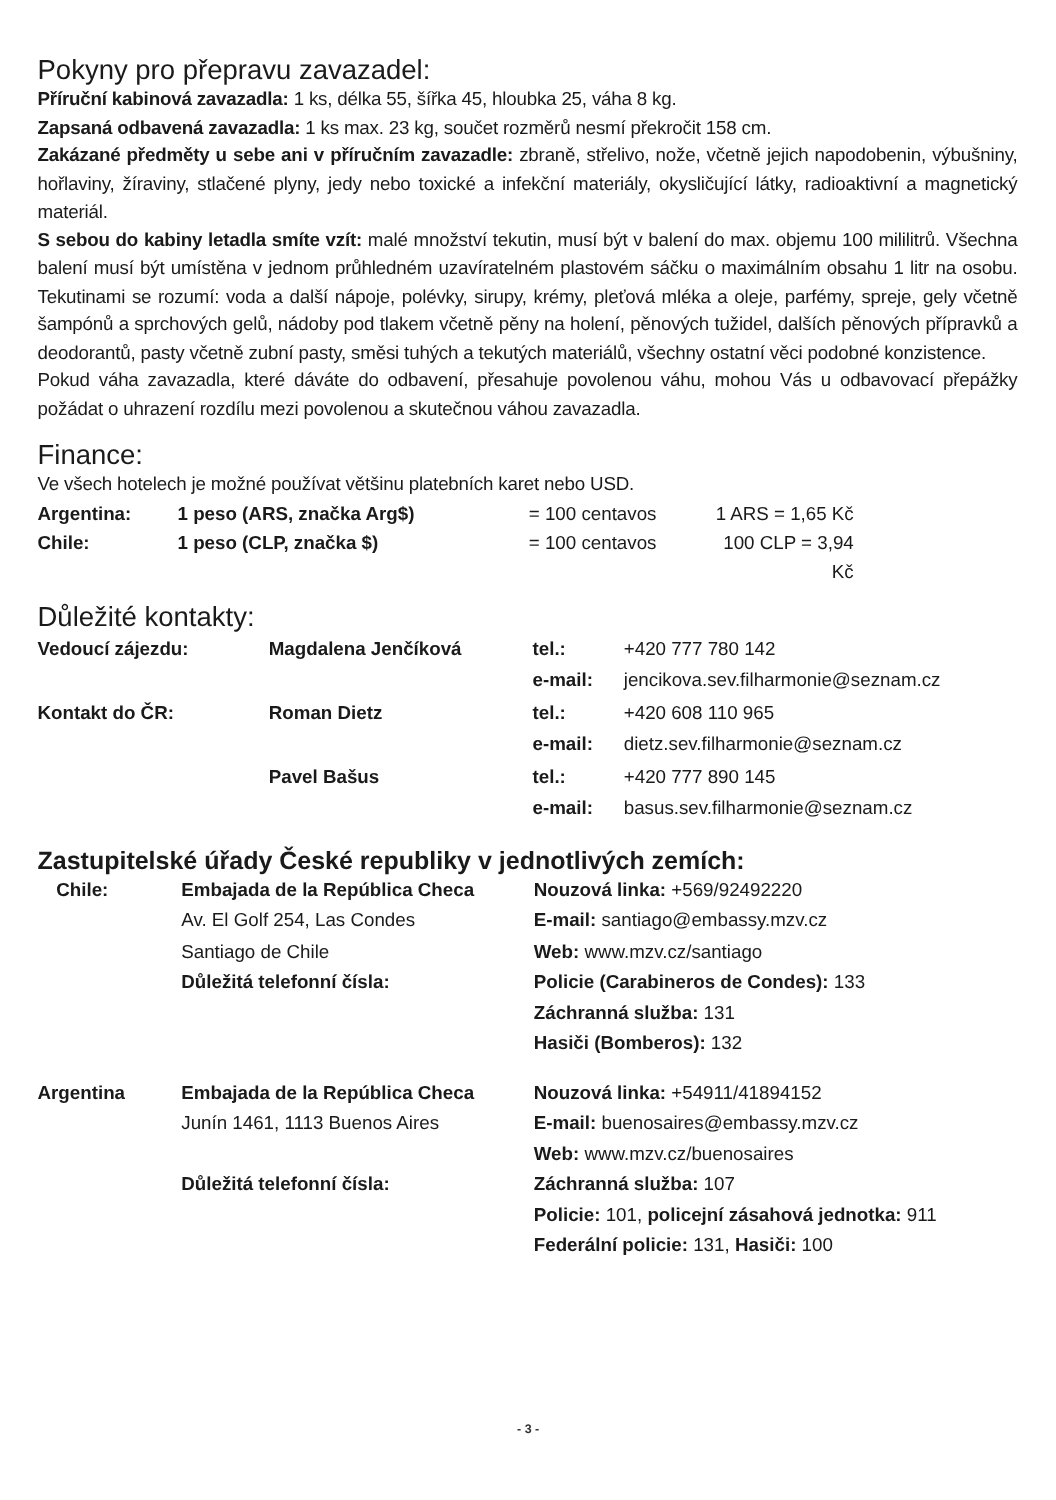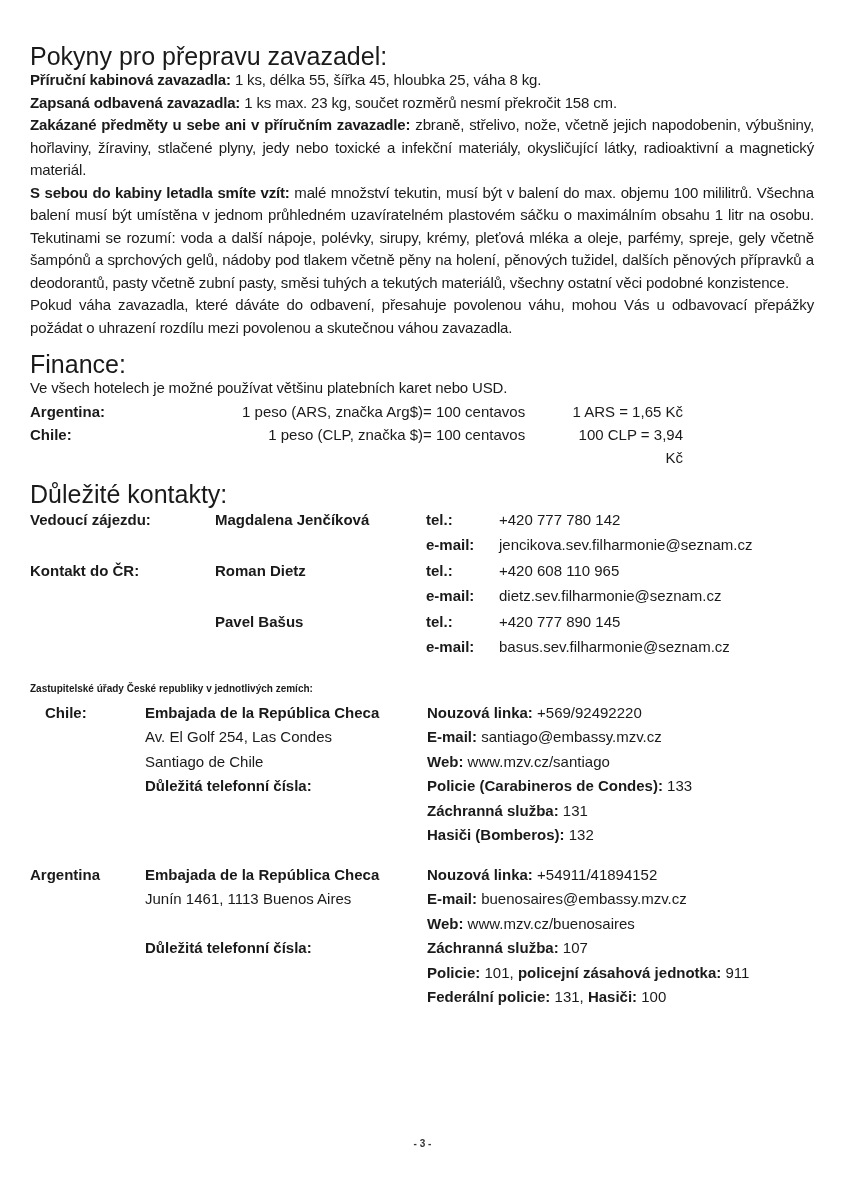--- a/index.html
+++ b/index.html
@@ -2,35 +2,35 @@
 <html><head>
 <meta charset="utf-8">
 <style>
   html, body { margin: 0; padding: 0; background: #ffffff; }
   body {
     width: 845px; height: 1200px; position: relative; overflow: hidden;
     font-family: "Liberation Sans", "DejaVu Sans", sans-serif;
     color: #1a1a1a;
   }
   .page { position: absolute; left: 30px; top: 44px; width: 784px; }
-  .h1 { font-size: 25px; line-height: 24px; margin: 0 0 1px 0; font-weight: normal; }
+  .h1 { font-size: 22px; line-height: 24px; margin: 0 0 1px 0; font-weight: normal; }
   .p { font-size: 15px; line-height: 22.5px; margin: 0; text-align: justify; letter-spacing: -0.15px; }
   .p b { font-weight: bold; }
   .sec-gap { height: 13px; }
   .fin-row { display: flex; font-size: 15px; line-height: 23px; }
   .fin-row .c1 { width: 112px; font-weight: bold; }
-  .fin-row .c2 { width: 281px; font-weight: normal; text-align: right; }
+  .fin-row .c2 { width: 281px; font-weight: bold; }
   .fin-row .c3 { width: 140px; }
   .fin-row .c4 { width: 120px; text-align: right; }
   .ct-row { display: flex; font-size: 15px; line-height: 25.5px; justify-content: space-between; }
   .ct-row .c1 { width: 185px; font-weight: bold; }
   .ct-row .c2 { width: 211px; font-weight: bold; }
   .ct-row .c3 { width: 73px; font-weight: bold; }
   .ct-row .c4 { flex: 1; }
-  .emb-title { font-size: 10px; line-height: 22px; font-weight: bold; margin: 18px 0 1px 0; }
+  .emb-title { font-size: 20px; line-height: 22px; font-weight: bold; margin: 18px 0 1px 0; }
   .emb-row { display: flex; font-size: 15px; line-height: 24.5px; }
   .emb-row .c1 { width: 115px; padding-left: 15px; box-sizing: border-box; font-weight: bold; }
   .emb-row .c2 { width: 282px; }
   .emb-row .c3 { flex: 1; }
   .emb-row .c1.first-col { padding-left: 0; }
   .bold { font-weight: bold; }
   .emb-gap { height: 15px; }
   .page-num { position: absolute; top: 1138px; left: 0; width: 845px; text-align: center; font-size: 10px; font-weight: bold; color: #333; }
 </style>
 </head>

